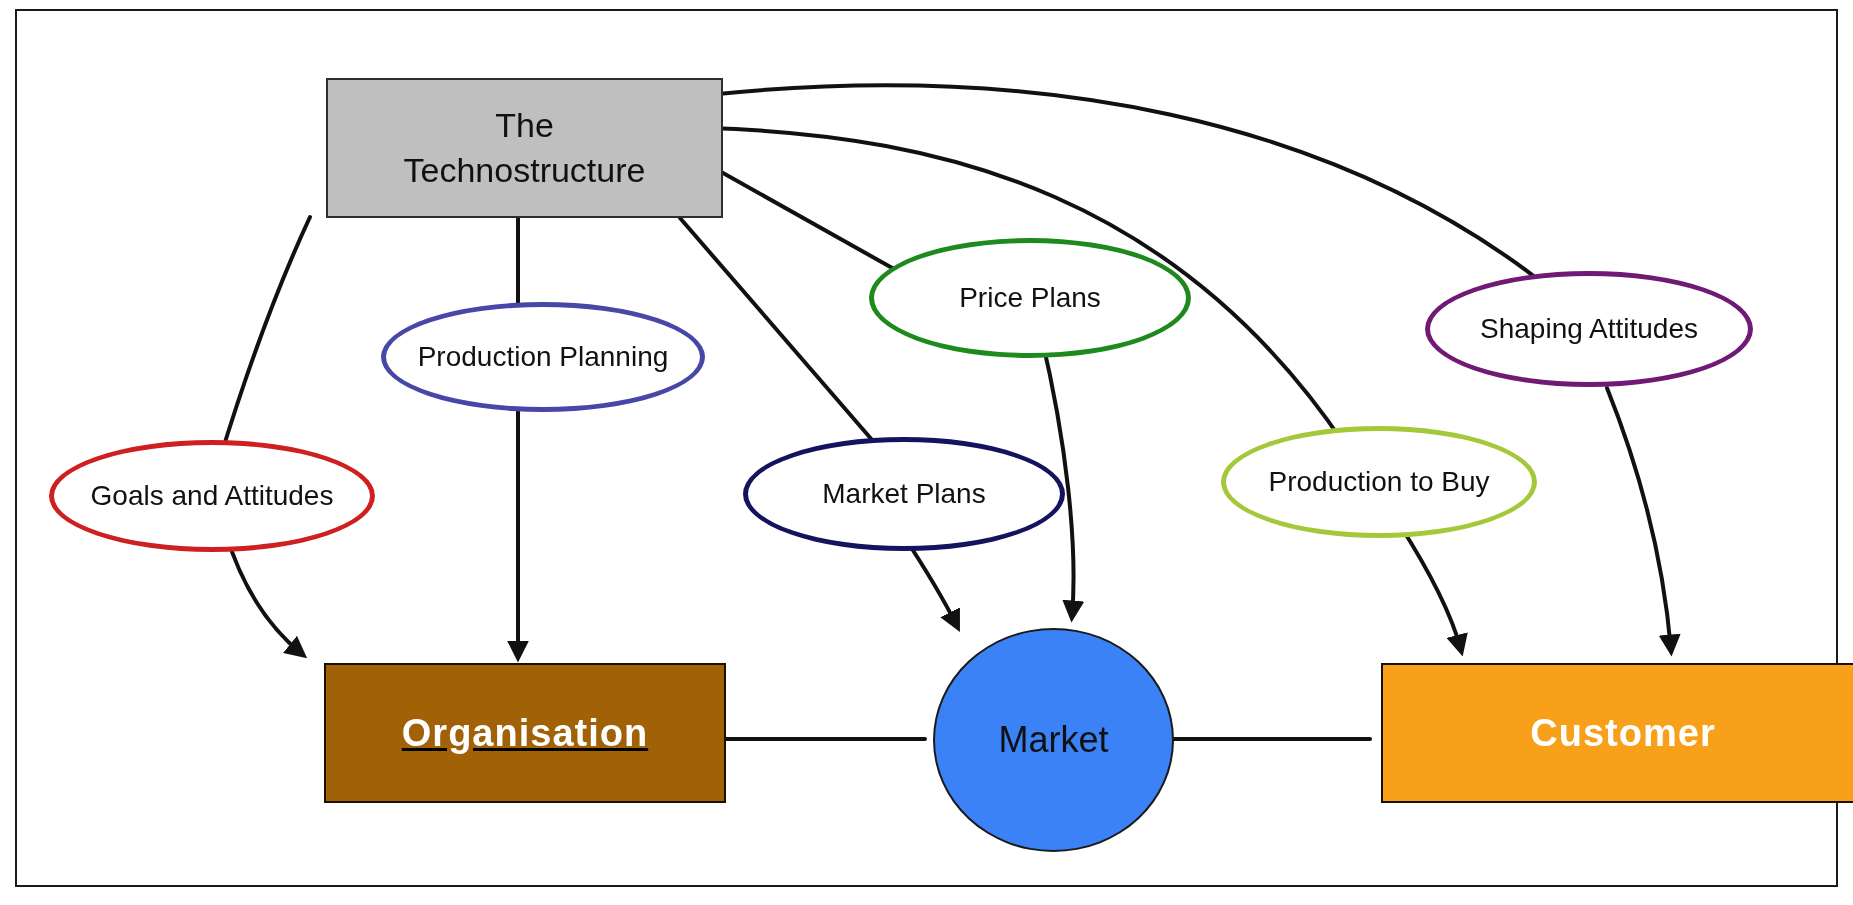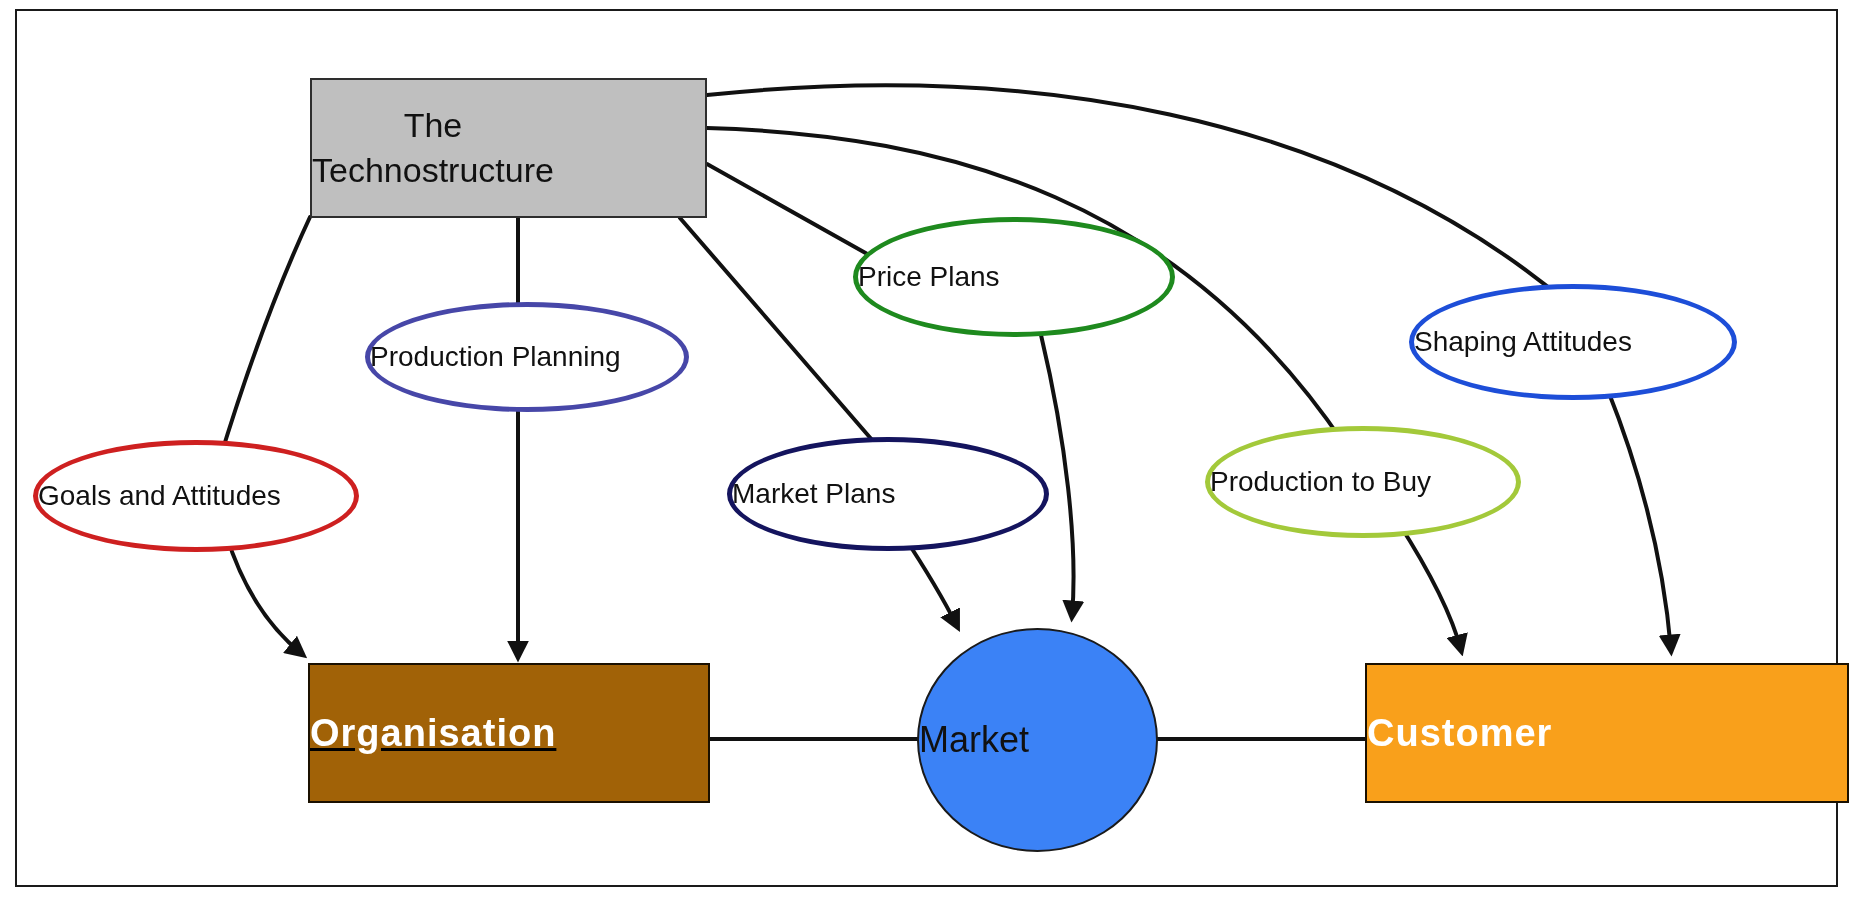--- a/index.html
+++ b/index.html
@@ -1,34 +1,34 @@
 <!DOCTYPE html>
 <html><head>
 <meta charset="utf-8">
 <style>
   html,body{margin:0;padding:0;background:#ffffff;}
   body{font-family:"Liberation Sans", sans-serif;}
   #canvas{position:relative;width:1853px;height:905px;background:#ffffff;overflow:hidden;}
   .frame{position:absolute;left:15px;top:9px;width:1819px;height:874px;border:2px solid #1a1a1a;}
   svg.connectors{position:absolute;left:0;top:0;z-index:1;}
-  .node{position:absolute;z-index:2;display:flex;align-items:center;text-align:center;box-sizing:border-box;}
+  .node{position:absolute;z-index:2;display:flex;align-items:center;justify-content:center;text-align:center;box-sizing:border-box;margin-left:16px;}
   .box{border:2px solid #2e2e2e;}
   .ellipse{border-radius:50%;background:#ffffff;}
   .techno{left:310px;top:78px;width:397px;height:140px;background:#BFBFBF;font-size:34px;color:#111;line-height:1.32;}
   .organisation{left:308px;top:663px;width:402px;height:140px;background:#a16207;border-color:#1a1000;text-decoration:underline;}
   .customer{left:1365px;top:663px;width:484px;height:140px;background:#F9A01B;border-color:#1a1000;}
   .big-label{color:#ffffff;font-weight:bold;font-size:38px;letter-spacing:1px;}
   .market{left:917px;top:628px;width:241px;height:224px;background:#3b82f6;border:2px solid #1a1a1a;border-radius:50%;font-size:36px;color:#111;}
   .el-label{font-size:28px;color:#111;white-space:nowrap;}
   .el-production{left:365px;top:302px;width:324px;height:110px;border:5px solid #4747A8;}
   .el-goals{left:33px;top:440px;width:326px;height:112px;border:5px solid #CE2020;}
-  .el-price{left:853px;top:217px;width:322px;height:120px;border:5px solid #1E8A1E;}
+  .el-price{left:853px;top:238px;width:322px;height:120px;border:5px solid #1E8A1E;}
   .el-marketplans{left:727px;top:437px;width:322px;height:114px;border:5px solid #14145E;}
   .el-persuasion{left:1205px;top:426px;width:316px;height:112px;border:5px solid #A3C93A;}
-  .el-shaping{left:1409px;top:284px;width:328px;height:116px;border:5px solid #1d4ed8;}
+  .el-shaping{left:1409px;top:271px;width:328px;height:116px;border:5px solid #701a75;}
   .conn{stroke:#111111;stroke-width:4;fill:none;stroke-linecap:round;}
 </style>
 </head>
 <body>
 
 <div id="canvas">
   <div class="frame"></div>
 
   <svg class="connectors" width="1853" height="905" viewBox="0 0 1853 905">
     <defs>

